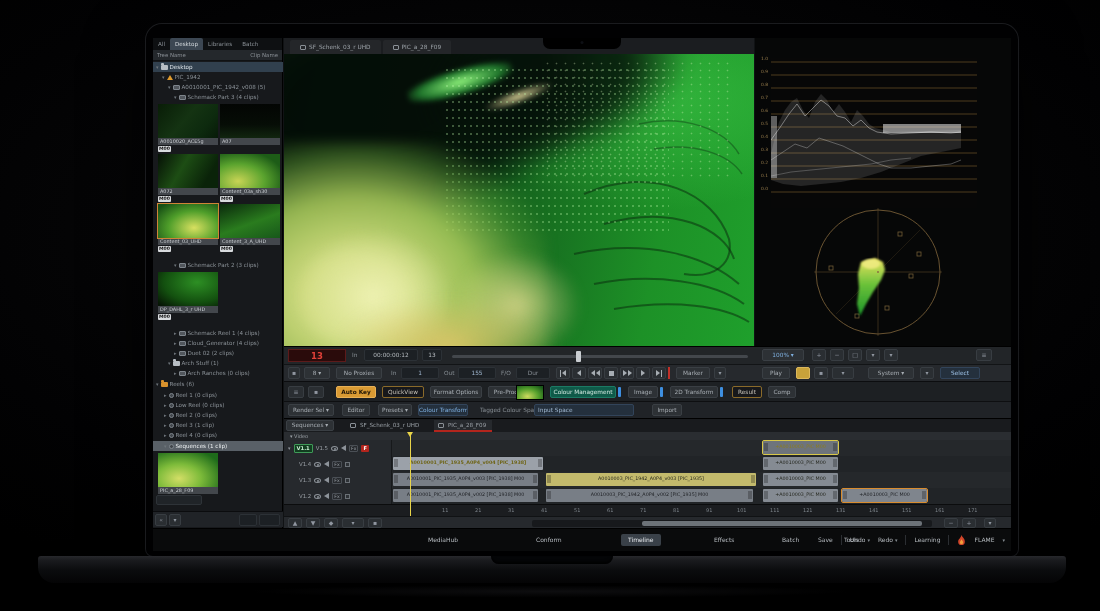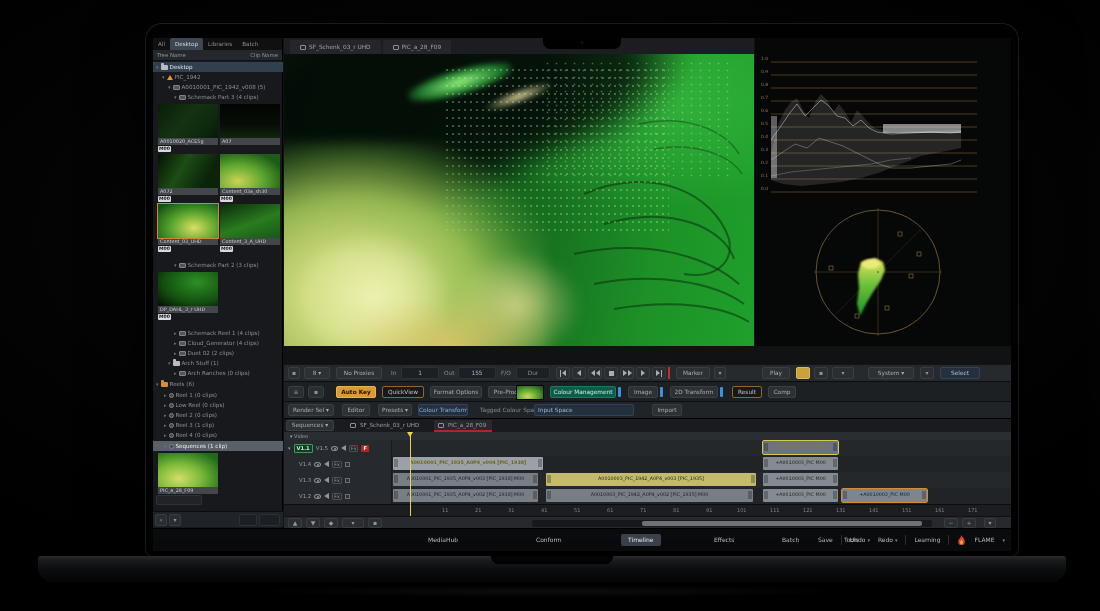--- a/index.html
+++ b/index.html
@@ -460,20 +460,37 @@
               <rect x="52" y="112" width="4" height="4"></rect>
                 <rect x="26" y="64" width="4" height="4"></rect>
             </g>
             <path filter="url(#vb)" fill="url(#vg)" d="M58,60 L72,56 80,60 82,68 78,78 70,90 63,102 57,114 54,102 56,86 55,72 Z"></path>
             <ellipse cx="68" cy="62" rx="9" ry="5" fill="rgba(240,236,130,.85)" filter="url(#vb)"></ellipse>
             <circle cx="75" cy="70" r="1" fill="#8a7040"></circle>
           </svg>
         </div>
       </section>
 
+      <section class="transport">
+        <div class="tcbox">13</div>
+        <span class="lbl" style="left:68px">In</span>
+        <span class="fld" style="left:80px;width:54px;color:#b4b9be">00:00:00:12</span>
+        <span class="fld" style="left:138px;width:20px;color:#b4b9be">13</span>
+        <div class="scrub">
+          <div class="shandle"></div>
+        </div>
+        <span class="b" style="left:478px;width:42px;color:#7fb0e0">
+          <span>100%</span> ▾</span>
+        <span class="ib" style="left:528px">+</span>
+        <span class="ib" style="left:546px">−</span>
+        <span class="ib" style="left:564px">□</span>
+        <span class="ib" style="left:582px">▾</span>
+        <span class="ib" style="left:600px">▾</span>
+        <span class="ib" style="left:692px;width:16px">≡</span>
+      </section>
 
       <section class="controls">
         <span class="ib" style="left:4px;width:12px">▪</span>
         <span class="b" style="left:20px;width:26px">
           <span>8</span> ▾</span>
         <span class="b" style="left:52px;width:46px">No Proxies</span>
         <span class="lbl" style="left:107px">In</span>
         <span class="fld" style="left:117px;width:38px">1</span>
         <span class="lbl" style="left:160px">Out</span>
         <span class="fld" style="left:174px;width:38px">155</span>

